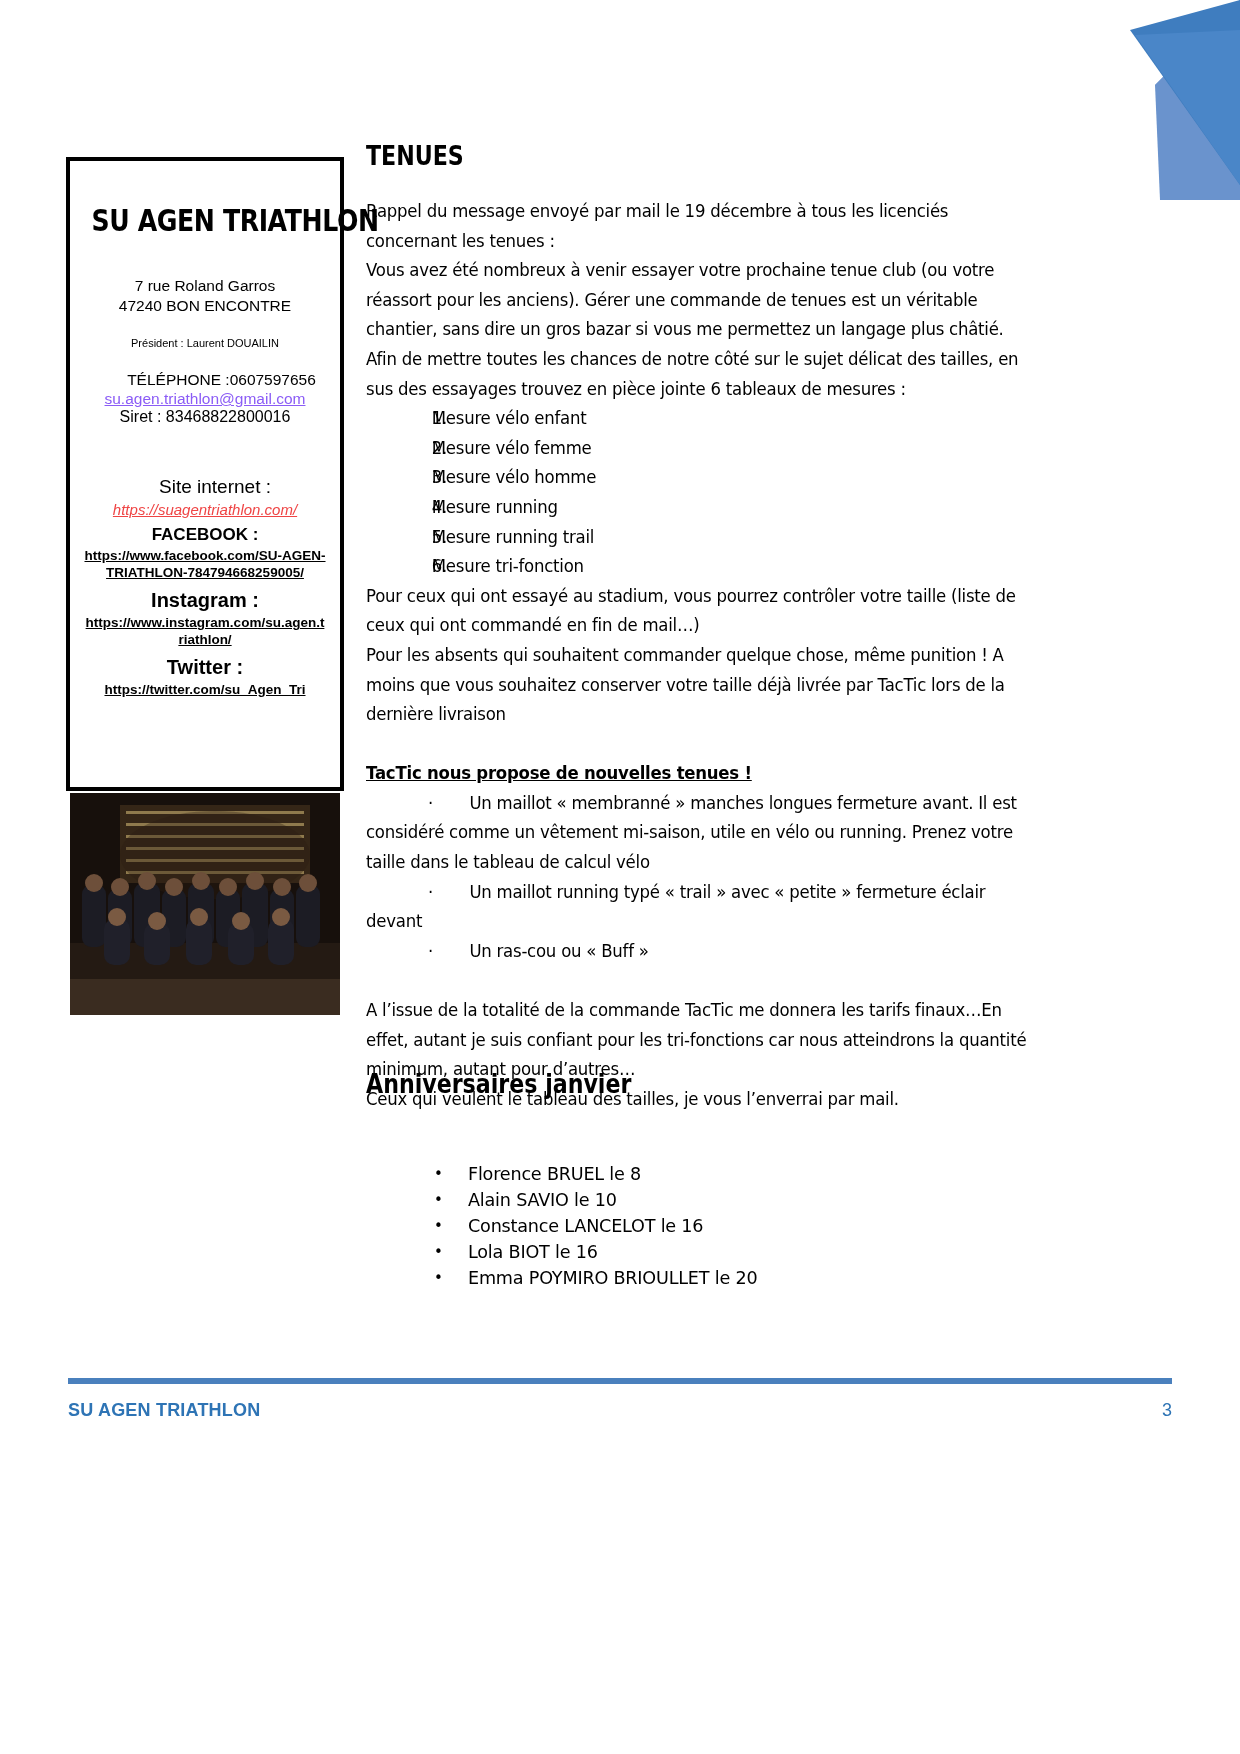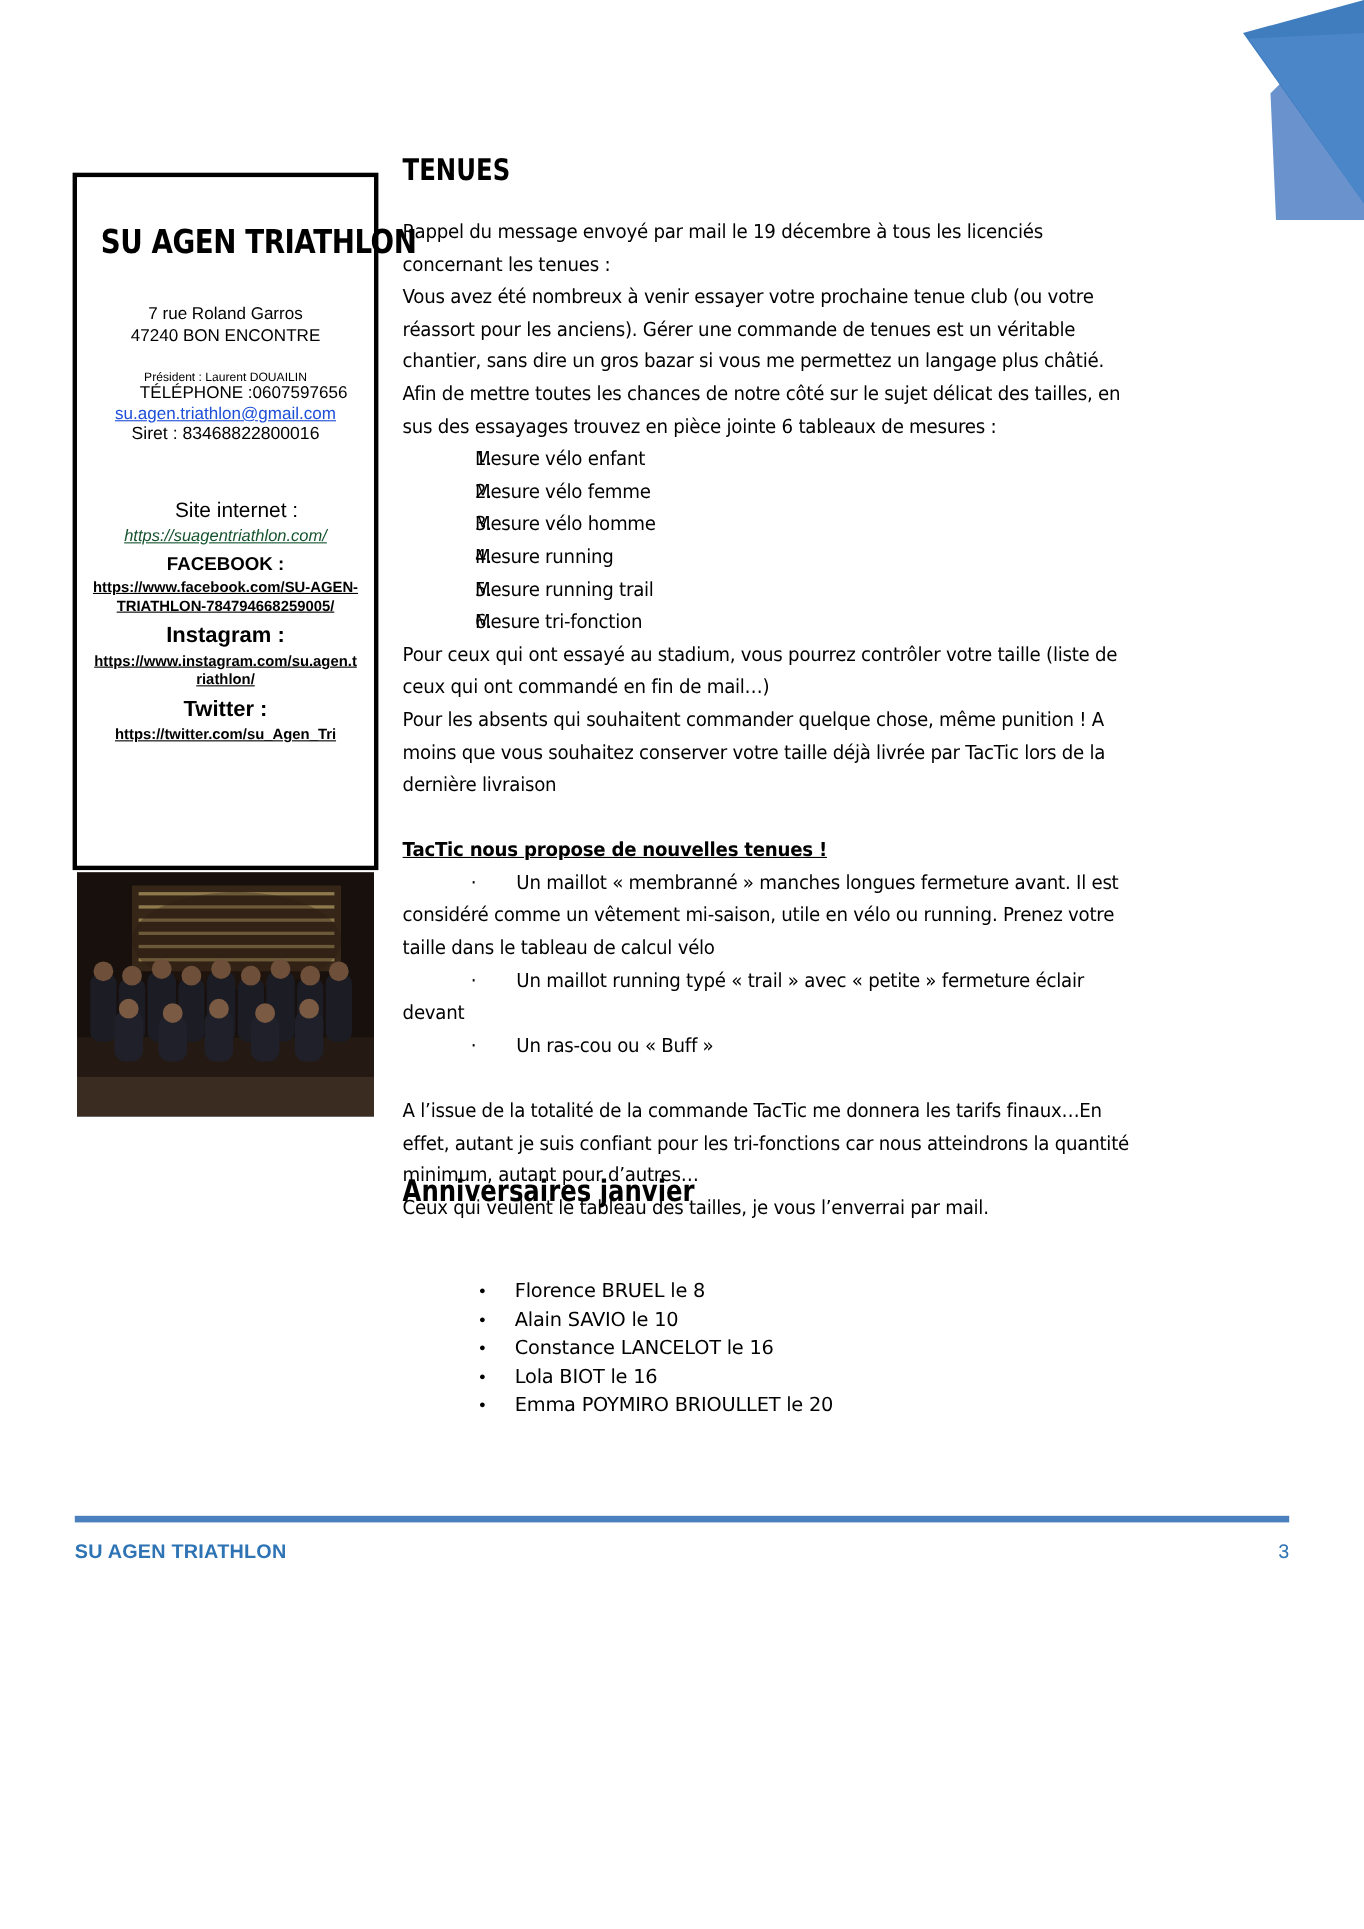--- a/index.html
+++ b/index.html
@@ -55,45 +55,46 @@
     margin-top: 38px;
     font-size: 15.5px;
     line-height: 20px;
     text-align: center;
   }
   .pres-line {
     margin-top: 21px;
     font-size: 11px;
   }
   .tel-line {
+    margin-top: 22px;
     font-size: 15.5px;
     padding-left: 33px;
   }
   .mail-line {
     font-size: 15.5px;
-    color: #1d4ed8;
+    color: #8b5cf6;
     text-decoration: underline;
     display: block;
     margin-top: 1px;
   }
   .siret-line {
     font-size: 16px;
   }
   .site-head {
     margin-top: 50px;
     font-size: 19px;
     padding-left: 20px;
   }
   .site-url {
     font-size: 15px;
     font-style: italic;
     text-decoration: underline;
     display: block;
     margin-top: 3px;
-    color: #14532d;
+    color: #ef4444;
   }
   .soc-head {
     font-weight: bold;
     font-size: 17px;
     margin-top: 7px;
   }
   .soc-head.big {
     font-size: 20px;
     margin-top: 8px;
     text-align: center;

